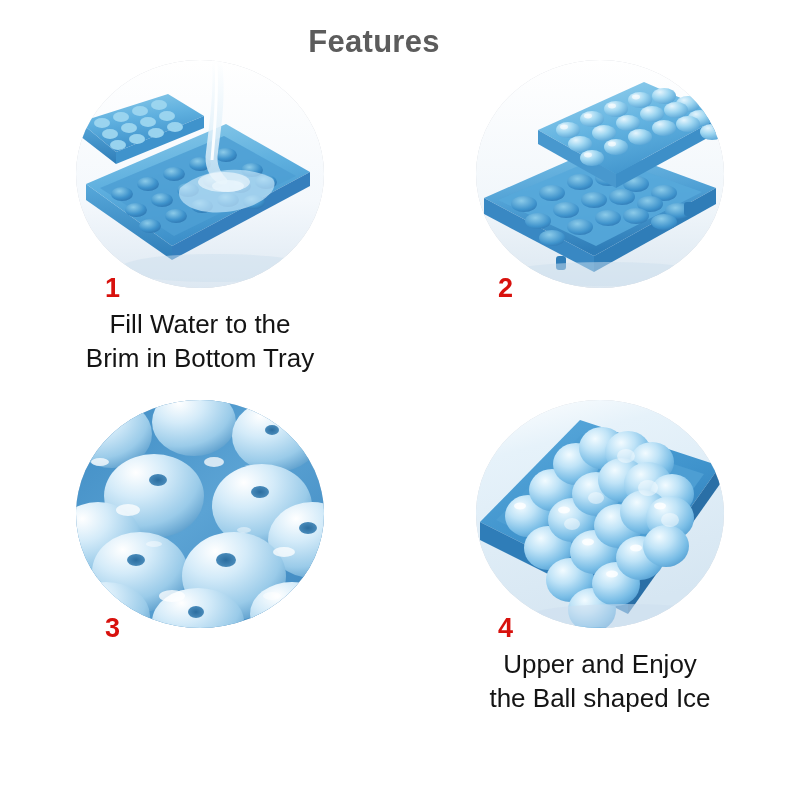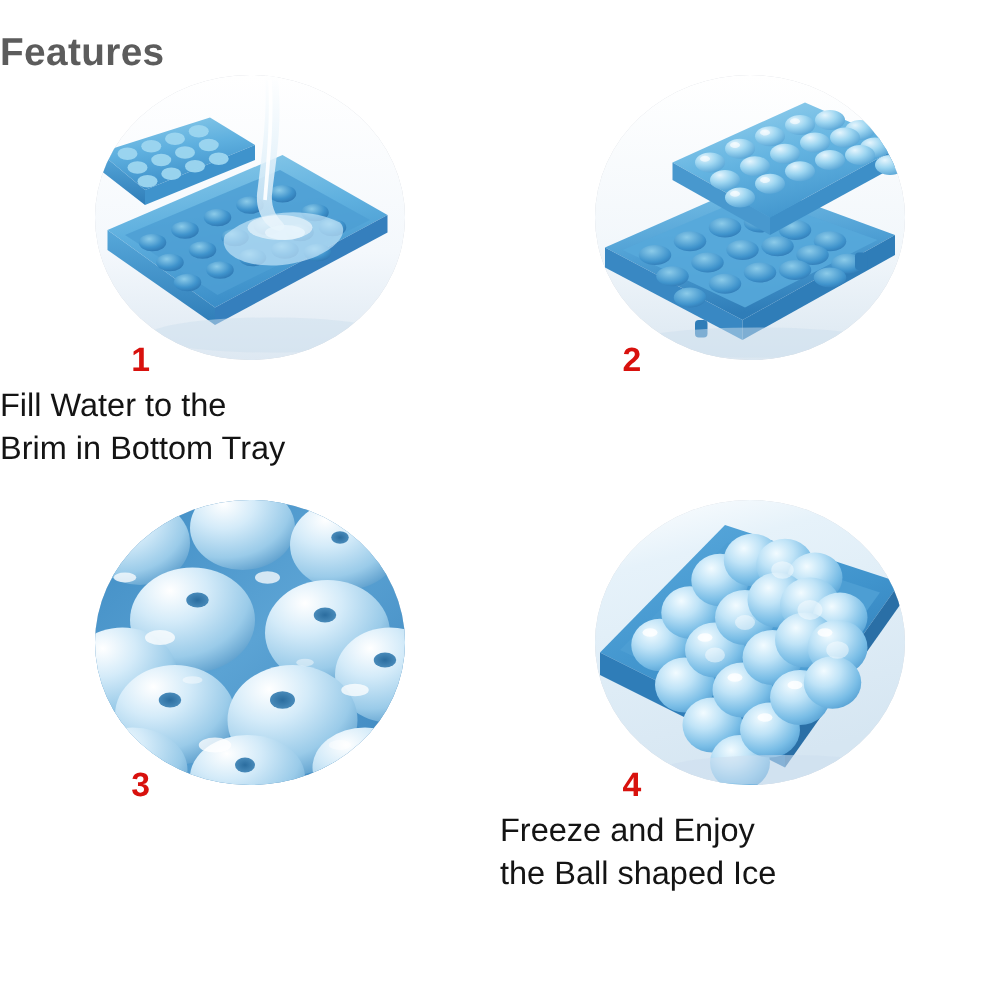--- a/index.html
+++ b/index.html
@@ -19,21 +19,21 @@
     width: 800px;
     height: 800px;
     position: relative;
     background: #ffffff;
   }
   .page-title {
     position: absolute;
     top: 24px;
     left: 0;
     width: 748px;
-    text-align: left;
+    text-align: center;
     font-size: 31px;
     font-weight: bold;
     color: #5c5c5c;
     letter-spacing: 0.3px;
   }
   .grid {
     position: absolute;
     top: 60px;
     left: 0;
     width: 800px;
@@ -80,20 +80,21 @@
   .cell-2 .step-number { left: 498px; top: 215px; }
   .cell-3 .step-number { left: 105px; top: 215px; }
   .cell-4 .step-number { left: 498px; top: 215px; }
   .cell-2 .step-number, .cell-4 .step-number { left: 98px; }
 
   .caption {
     position: absolute;
     left: 0;
     top: 248px;
     width: 400px;
+    text-align: center;
     font-size: 26px;
     line-height: 1.30;
     color: #141414;
     white-space: pre-line;
   }
 </style>
 </head>
 <body>
 
 <div class="page">
@@ -442,18 +443,18 @@
               <ellipse cx="136" cy="174" rx="6" ry="3.4"></ellipse>
               <ellipse cx="160" cy="148" rx="6" ry="3.4"></ellipse>
               <ellipse cx="184" cy="106" rx="6" ry="3.4"></ellipse>
             </g>
 
             <ellipse cx="150" cy="216" rx="96" ry="12" fill="#cddfee" opacity="0.55"></ellipse>
           </svg>
         </div>
       </div>
       <div class="step-number">4</div>
-      <div class="caption">Freeze and Enjoy
+      <div class="caption">Upper and Enjoy
 the Ball shaped Ice</div>
     </div>
 
   </div>
 </div>
 
 </body></html>

